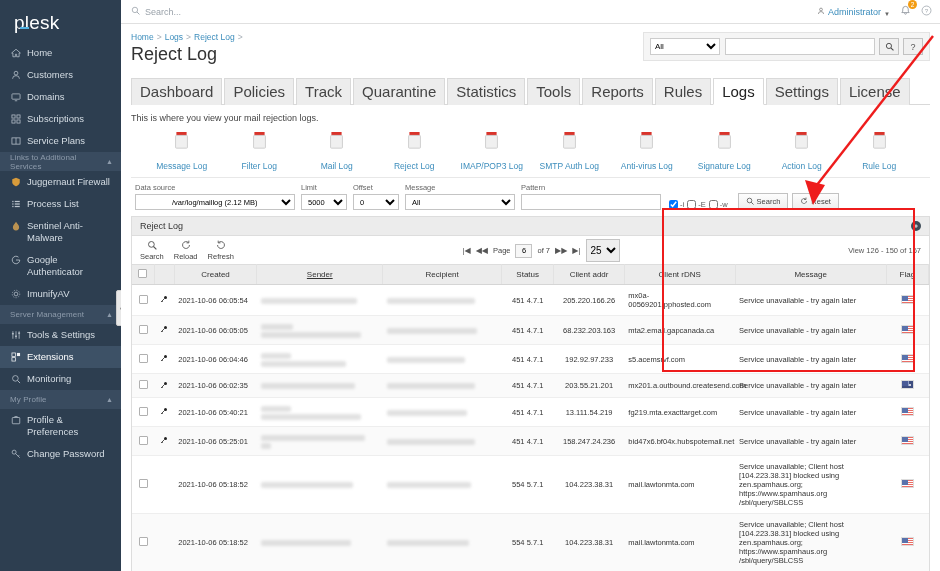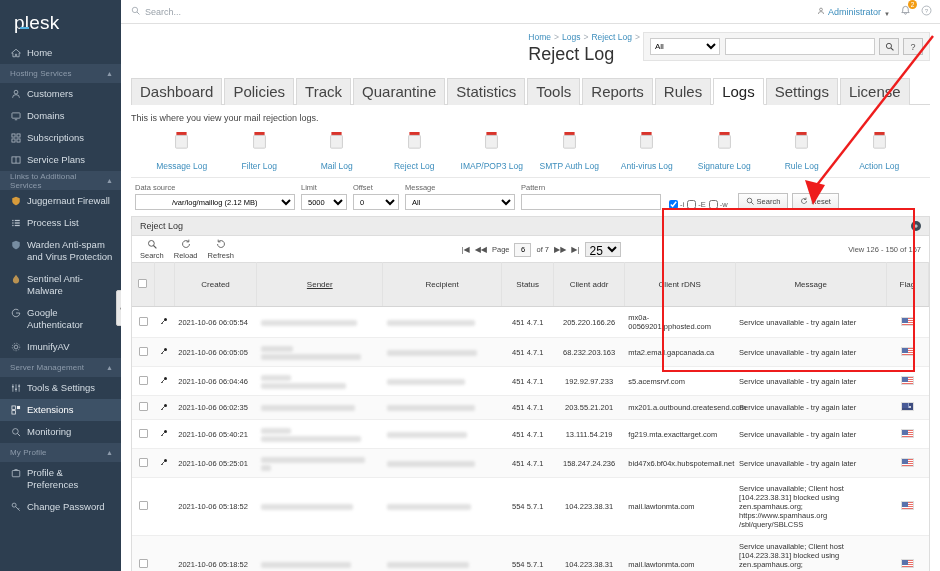--- a/index.html
+++ b/index.html
@@ -96,21 +96,21 @@
     font-size: 6.5px; line-height: 9px;
     min-width: 9px; height: 9px; border-radius: 50%;
     text-align: center; padding: 0 1px;
   }
 
   .content { padding: 6px 10px 0 10px; }
 
   .breadcrumb { font-size: 8.5px; color: #3c8dbc; margin: 2px 0 2px 0; }
   .breadcrumb .sep { color: #a8b0b8; margin: 0 3px; }
 
-  .page-head { display: flex; align-items: flex-start; justify-content: flex-end; }
+  .page-head { display: flex; align-items: flex-start; justify-content: space-between; }
   .page-title { font-size: 18px; color: #333; font-weight: normal; margin: 0 0 6px 0; }
 
   .topfilter {
     display: flex; align-items: center; gap: 0;
     background: #f5f5f5; border: 1px solid #e3e3e3;
     padding: 5px 6px; margin-top: 2px;
   }
   .topfilter select {
     width: 70px; height: 17px; font-size: 8px;
     border: 1px solid #ccc; background: #fff;
@@ -191,29 +191,29 @@
   .tb-act { text-align: center; font-size: 7.5px; color: #444; cursor: pointer; }
   .tb-act .g { display: block; font-size: 9px; color: #555; margin-bottom: 0px; }
   .pager { display: flex; align-items: center; gap: 5px; font-size: 7.5px; color: #444; }
   .pager .nav { color: #555; cursor: pointer; font-size: 8px; }
   .pager input {
     width: 17px; height: 14px; font-size: 7.5px; text-align: center;
     border: 1px solid #c4c4c4; background: #f7f7f7;
     font-family: "Liberation Sans", sans-serif;
   }
   .pager select {
-    height: 15px; font-size: 12px; border: 1px solid #c4c4c4;
+    height: 23px; font-size: 10px; border: 1px solid #c4c4c4;
     font-family: "Liberation Sans", sans-serif;
   }
   .viewcount { font-size: 7.5px; color: #555; }
 
   table.grid { width: 100%; border-collapse: collapse; table-layout: fixed; }
   table.grid th {
     background: #ececec; font-size: 8px; font-weight: normal; color: #333;
-    padding: 16px 4px; border-top: 1px solid #ddd; border-bottom: 1px solid #d5d5d5;
+    padding: 4px 4px; border-top: 1px solid #ddd; border-bottom: 1px solid #d5d5d5;
     border-right: 1px solid #e2e2e2;
     text-align: center;
   }
   table.grid td {
     font-size: 7.5px; color: #333; padding: 6px 4px;
     border-bottom: 1px solid #eee; vertical-align: middle;
   }
   tr.row:nth-child(even) td { background: #fafafa; }
   .c-chk { width: 22px; text-align: center; }
   .c-key { width: 20px; text-align: center; }
@@ -267,24 +267,20 @@
 
     <div class="nav-item">
       <span class="ico">
         <svg width="10" height="10" viewBox="0 0 16 16">
             <path d="M8 2 L1 8 h2 v6 h4 v-4 h2 v4 h4 V8 h2 z" fill="none" stroke="#c7d0d9" stroke-width="1.2"></path>
           </svg>
       </span>
       <span class="lbl">Home</span>
     </div>
 
-    <div class="nav-group-label">
-      <span>Hosting Services</span>
-      <span class="chev">▲</span>
-    </div>
     <div class="nav-item">
       <span class="ico">
         <svg width="10" height="10" viewBox="0 0 16 16">
             <circle cx="8" cy="5" r="3" fill="none" stroke="#c7d0d9" stroke-width="1.2"></circle>
             <path d="M2.5 14 a5.5 5 0 0 1 11 0" fill="none" stroke="#c7d0d9" stroke-width="1.2"></path>
           </svg>
       </span>
       <span class="lbl">Customers</span>
     </div>
     <div class="nav-item">
@@ -336,28 +332,20 @@
               <rect x="2" y="3" width="2" height="2"></rect>
               <rect x="6" y="3" width="8" height="2"></rect>
               <rect x="2" y="7" width="2" height="2"></rect>
               <rect x="6" y="7" width="8" height="2"></rect>
               <rect x="2" y="11" width="2" height="2"></rect>
               <rect x="6" y="11" width="8" height="2"></rect>
             </g>
           </svg>
       </span>
       <span class="lbl">Process List</span>
-    </div>
-    <div class="nav-item">
-      <span class="ico">
-        <svg width="10" height="10" viewBox="0 0 16 16">
-            <path d="M8 1 L14 3.5 v5 c0 4-6 6.5-6 6.5 S2 12.5 2 8.5 v-5 z" fill="#7d93a8"></path>
-          </svg>
-      </span>
-      <span class="lbl">Warden Anti-spam and Virus Protection</span>
     </div>
     <div class="nav-item">
       <span class="ico">
         <svg width="10" height="10" viewBox="0 0 16 16">
             <path d="M8 1 C6 5 3 6 3 10 a5 5 0 0 0 10 0 C13 6 10 5 8 1 z" fill="#c79a52"></path>
           </svg>
       </span>
       <span class="lbl">Sentinel Anti-Malware</span>
     </div>
     <div class="nav-item">
@@ -595,30 +583,30 @@
             </span>
           <span class="lbl">Signature Log</span>
         </div>
         <div class="logicon">
           <span class="glyph">
               <svg width="17" height="19" viewBox="0 0 20 22">
                 <rect x="4" y="1" width="12" height="4" fill="#d9342b"></rect>
                 <rect x="3" y="5" width="14" height="15" rx="1" fill="#f0f0f0" stroke="#c9c9c9"></rect>
               </svg>
             </span>
+          <span class="lbl">Action Log</span>
+        </div>
+        <div class="logicon">
+          <span class="glyph">
+              <svg width="17" height="19" viewBox="0 0 20 22">
+                <rect x="4" y="1" width="12" height="4" fill="#d9342b"></rect>
+                <rect x="3" y="5" width="14" height="15" rx="1" fill="#f0f0f0" stroke="#c9c9c9"></rect>
+              </svg>
+            </span>
           <span class="lbl">Rule Log</span>
-        </div>
-        <div class="logicon">
-          <span class="glyph">
-              <svg width="17" height="19" viewBox="0 0 20 22">
-                <rect x="4" y="1" width="12" height="4" fill="#d9342b"></rect>
-                <rect x="3" y="5" width="14" height="15" rx="1" fill="#f0f0f0" stroke="#c9c9c9"></rect>
-              </svg>
-            </span>
-          <span class="lbl">Action Log</span>
         </div>
       </div>
 
       <div class="filters">
         <div class="fld" style="flex:0 0 160px;">
           <label>Data source</label>
           <select style="width:160px;padding-left:32px;">
             <option>/var/log/maillog (2.12 MB)</option>
           </select>
         </div>

